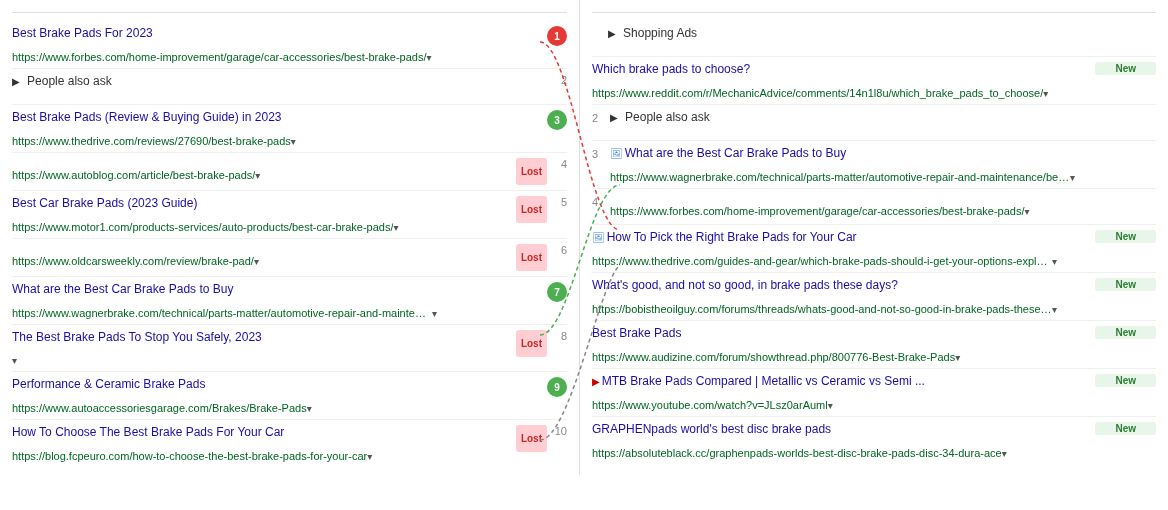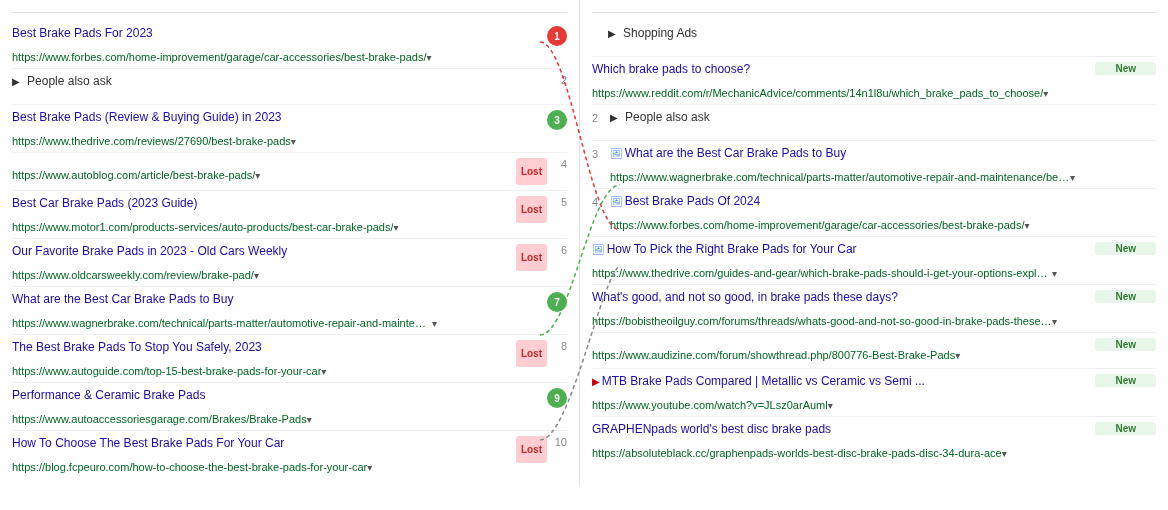--- a/index.html
+++ b/index.html
@@ -206,21 +206,20 @@
             <div class="result-meta">
               <span class="result-url">https://www.motor1.com/products-services/auto-products/best-car-brake-pads/</span>
               <span class="dropdown-arrow">▾</span>
             </div>
           </div>
           <span class="lost-badge">Lost</span>
           <span class="rank-number">5</span>
         </div>
         <div class="result-row">
           <div class="result-content">
-            <a class="result-title" href="#">Our Favorite Brake Pads in 2023 - Old Cars Weekly</a>
             <div class="result-meta">
               <span class="result-url">https://www.oldcarsweekly.com/review/brake-pad/</span>
               <span class="dropdown-arrow">▾</span>
             </div>
           </div>
           <span class="lost-badge">Lost</span>
           <span class="rank-number">6</span>
         </div>
         <div class="result-row">
           <div class="result-content">
@@ -229,21 +228,20 @@
               <span class="result-url">https://www.wagnerbrake.com/technical/parts-matter/automotive-repair-and-maintenance/best-brake-pads-to-buy.html</span>
               <span class="dropdown-arrow">▾</span>
             </div>
           </div>
           <div class="rank-badge badge-green">7</div>
         </div>
         <div class="result-row">
           <div class="result-content">
             <a class="result-title" href="#">The Best Brake Pads To Stop You Safely, 2023</a>
             <div class="result-meta">
-              <span class="result-url">https://www.autoguide.com/top-15-best-brake-pads-for-your-car</span>
               <span class="dropdown-arrow">▾</span>
             </div>
           </div>
           <span class="lost-badge">Lost</span>
           <span class="rank-number">8</span>
         </div>
         <div class="result-row">
           <div class="result-content">
             <a class="result-title" href="#">Performance &amp; Ceramic Brake Pads</a>
             <div class="result-meta">
@@ -302,21 +300,20 @@
             <a class="result-title wide" href="#"><span class="img-icon">🖼</span>What are the Best Car Brake Pads to Buy</a>
             <div class="result-meta">
               <span class="result-url wide">https://www.wagnerbrake.com/technical/parts-matter/automotive-repair-and-maintenance/best-brake-pads-to-buy.html</span>
               <span class="dropdown-arrow">▾</span>
             </div>
           </div>
         </div>
         <div class="result-row">
           <span class="rank-left">4</span>
           <div class="result-content">
-            <a class="result-title wide" href="#"><span class="img-icon">🖼</span>Best Brake Pads Of 2024</a>
             <div class="result-meta">
               <span class="result-url wide">https://www.forbes.com/home-improvement/garage/car-accessories/best-brake-pads/</span>
               <span class="dropdown-arrow">▾</span>
             </div>
           </div>
         </div>
         <div class="result-row">
           <div class="result-content">
             <a class="result-title wide" href="#"><span class="img-icon">🖼</span>How To Pick the Right Brake Pads for Your Car</a>
             <div class="result-meta">
@@ -331,20 +328,21 @@
             <a class="result-title wide" href="#">What's good, and not so good, in brake pads these days?</a>
             <div class="result-meta">
               <span class="result-url wide">https://bobistheoilguy.com/forums/threads/whats-good-and-not-so-good-in-brake-pads-these-days.372234/</span>
               <span class="dropdown-arrow">▾</span>
             </div>
           </div>
           <span class="new-badge">New</span>
         </div>
         <div class="result-row">
           <div class="result-content">
+            <a class="result-title wide" href="#">Best Brake Pads</a>
             <div class="result-meta">
               <span class="result-url wide">https://www.audizine.com/forum/showthread.php/800776-Best-Brake-Pads</span>
               <span class="dropdown-arrow">▾</span>
             </div>
           </div>
           <span class="new-badge">New</span>
         </div>
         <div class="result-row">
           <div class="result-content">
             <a class="result-title wide" href="#"><span class="yt-icon">▶</span>MTB Brake Pads Compared | Metallic vs Ceramic vs Semi ...</a>

